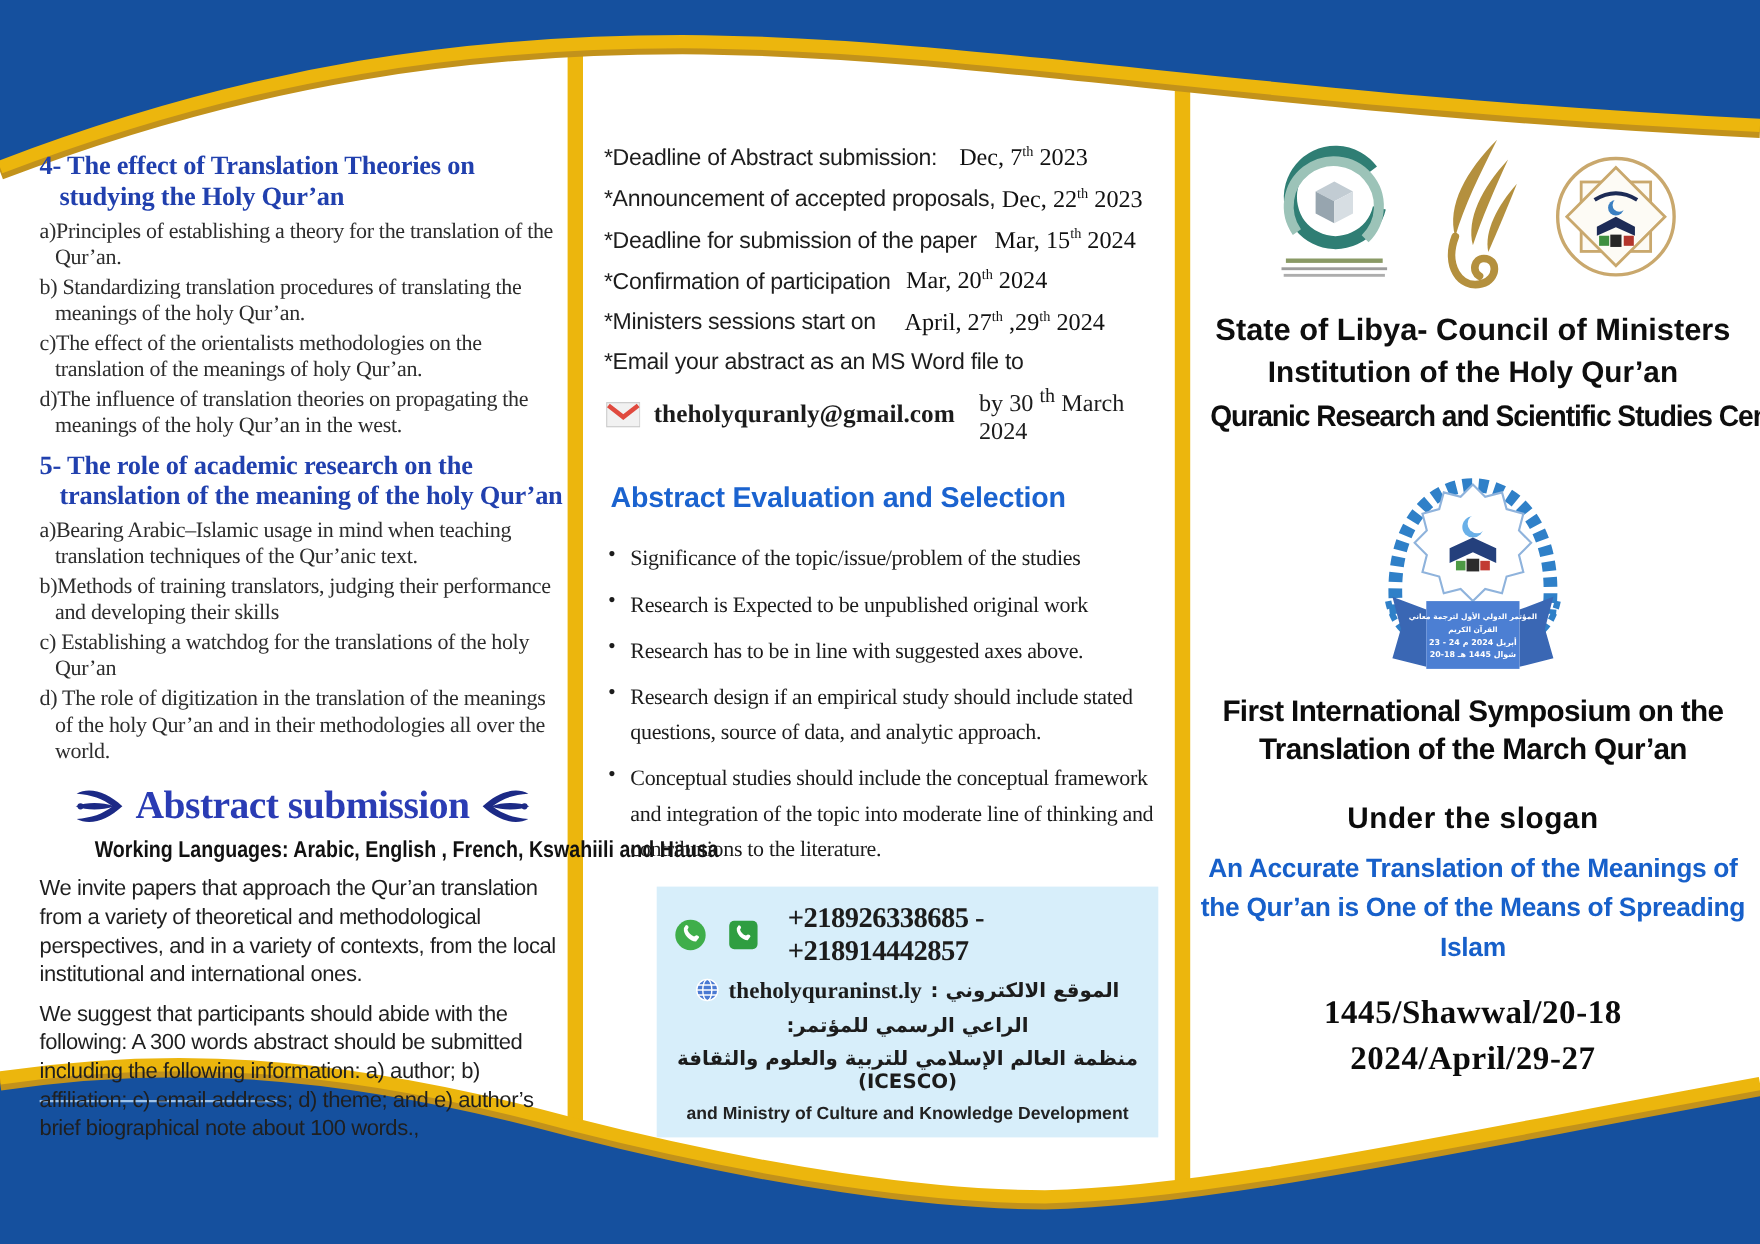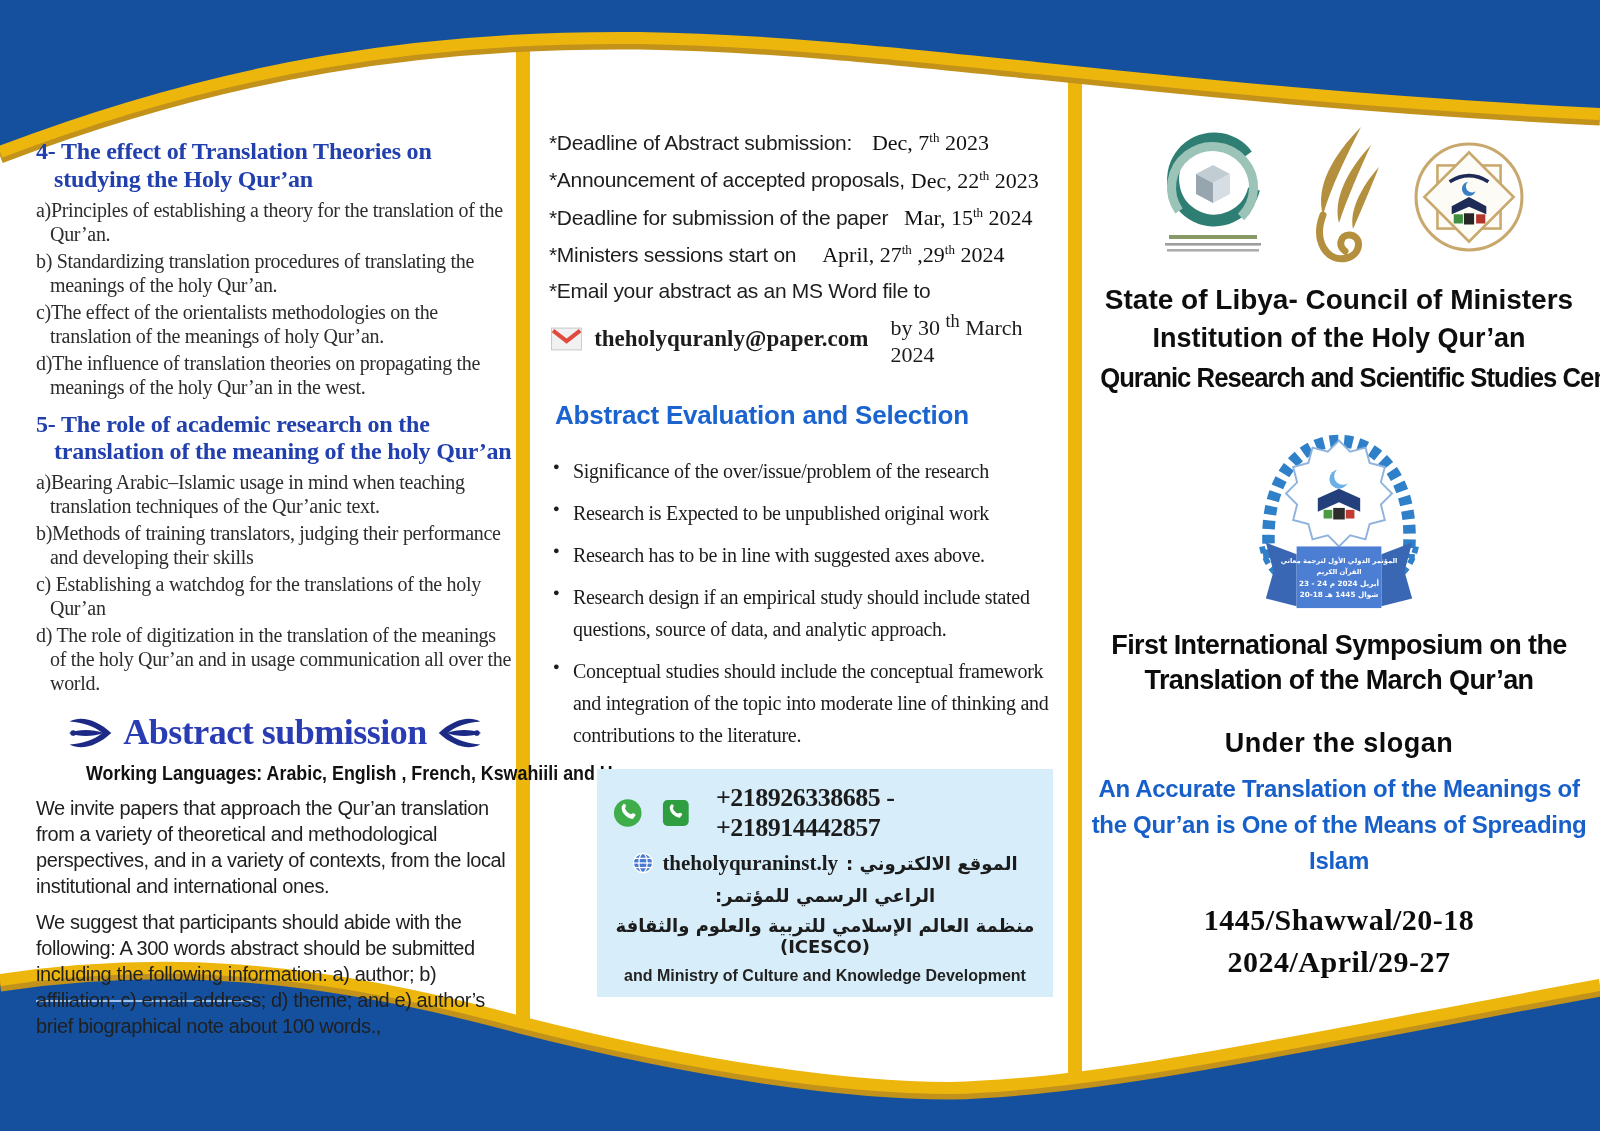--- a/index.html
+++ b/index.html
@@ -92,21 +92,21 @@
     <h2 class="h-blue">4- The effect of Translation Theories on studying the Holy Qur’an</h2>
     <p class="topic">a)Principles of establishing a theory for the translation of the Qur’an.</p>
     <p class="topic">b) Standardizing translation procedures of translating the meanings of the holy Qur’an.</p>
     <p class="topic">c)The effect of the orientalists methodologies on the translation of the meanings of holy Qur’an.</p>
     <p class="topic">d)The influence of translation theories on propagating the meanings of the holy Qur’an in the west.</p>
 
     <h2 class="h-blue mt">5- The role of academic research on the translation of the meaning of the holy Qur’an</h2>
     <p class="topic">a)Bearing Arabic–Islamic usage in mind when teaching translation techniques of the Qur’anic text.</p>
     <p class="topic">b)Methods of training translators, judging their performance and developing their skills</p>
     <p class="topic">c) Establishing a watchdog for the translations of the holy Qur’an</p>
-    <p class="topic">d) The role of digitization in the translation of the meanings of the holy Qur’an and in usage communication all over the world.</p>
+    <p class="topic">d) The role of digitization in the translation of the meanings of the holy Qur’an and in their methodologies all over the world.</p>
 
     <div class="abs-row">
       <svg class="fleuron" width="46" height="40" viewBox="0 0 52 44">
         <path d="M50,22 C34,7 16,2 3,9 C18,10 30,14 40,22 C30,30 18,34 3,35 C16,42 34,37 50,22 Z" fill="#1c2a86"></path>
         <path d="M2,22 C14,17.5 28,17.5 42,22 C28,26.5 14,26.5 2,22 Z" fill="#1c2a86"></path>
         <circle cx="7" cy="22" r="3.2" fill="#1c2a86"></circle>
       </svg>
       <span class="abs-title">Abstract submission</span>
       <svg class="fleuron" width="46" height="40" viewBox="0 0 52 44" style="transform:scaleX(-1)">
         <path d="M50,22 C34,7 16,2 3,9 C18,10 30,14 40,22 C30,30 18,34 3,35 C16,42 34,37 50,22 Z" fill="#1c2a86"></path>
@@ -127,37 +127,40 @@
       <div class="srow">
         <span class="slabel">*Deadline of Abstract submission:</span><span class="sdate fmt-th g-a">Dec, 7<sup>th</sup> 2023</span>
       </div>
       <div class="srow">
         <span class="slabel">*Announcement of accepted proposals,</span><span class="sdate fmt-th g-b">Dec, 22<sup>th</sup> 2023</span>
       </div>
       <div class="srow">
         <span class="slabel">*Deadline for submission of the paper</span><span class="sdate fmt-th g-c">Mar, 15<sup>th</sup> 2024</span>
       </div>
       <div class="srow">
+        <span class="slabel">*Confirmation of participation</span><span class="sdate fmt-th g-d">Mar, 20<sup>th</sup> 2024</span>
+      </div>
+      <div class="srow">
         <span class="slabel">*Ministers sessions start on</span><span class="sdate fmt-th g-e">April, 27<sup>th</sup> ,29<sup>th</sup> 2024</span>
       </div>
     </div>
 
     <span class="slabel email-lbl">*Email your abstract as an MS Word file to</span>
     <div class="email-row">
       <svg width="34" height="24" viewBox="0 0 30 22">
         <rect x="0.5" y="0.5" width="29" height="21" fill="#f1f1f1" stroke="#c9c9c9"></rect>
         <path d="M2,3 L15,13 L28,3" stroke="#e04a3f" stroke-width="4" fill="none"></path>
       </svg>
-      <span class="email">theholyquranly@paper.com</span>
+      <span class="email">theholyquranly@gmail.com</span>
       <span class="enote fmt-th">by 30 <sup>th</sup> March 2024</span>
     </div>
 
     <h3 class="eval-h">Abstract Evaluation and Selection</h3>
     <ul class="bullets">
-      <li>Significance of the over/issue/problem of the research</li>
+      <li>Significance of the topic/issue/problem of the studies</li>
       <li>Research is Expected to be unpublished original work</li>
       <li>Research has to be in line with suggested axes above.</li>
       <li>Research design if an empirical study should include stated questions, source of data, and analytic approach.</li>
       <li>Conceptual studies should include the conceptual framework and integration of the topic into moderate line of  thinking and contributions to the literature.</li>
     </ul>
 
     <div class="contact">
       <div class="c-row phones">
         <svg width="32" height="32" viewBox="0 0 32 32">
           <circle cx="16" cy="16" r="15" fill="#3fae4a"></circle>

